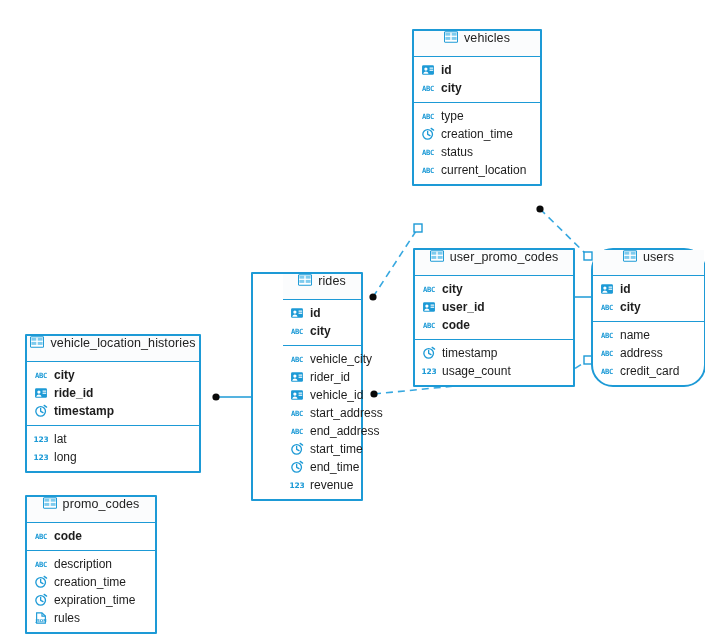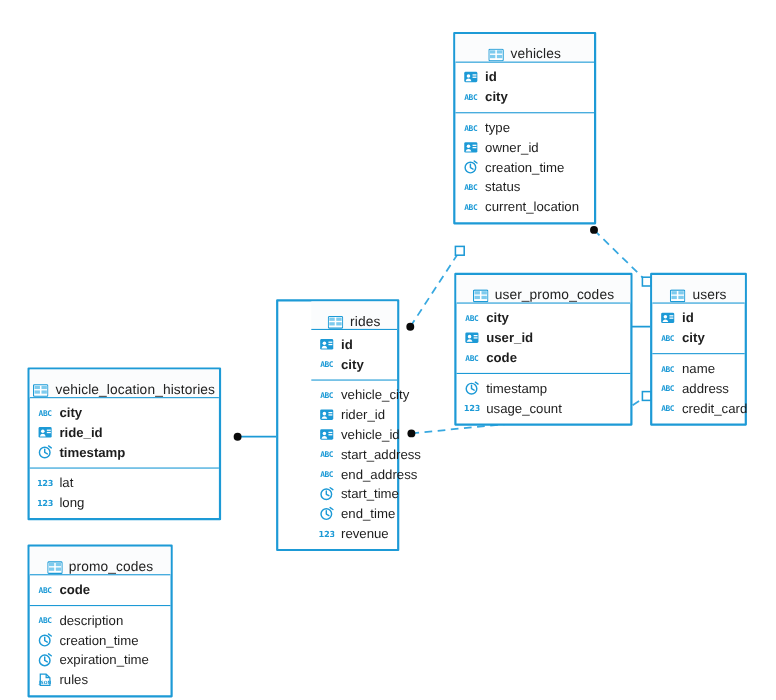--- a/index.html
+++ b/index.html
@@ -32,21 +32,21 @@
     box-sizing: border-box;
     border: 2px solid #1d9ad6;
     background: #ffffff;
     border-radius: 1px;
     z-index: 5;
   }
   .entity-header {
     box-sizing: border-box;
     height: 26px;
     display: flex;
-    align-items: flex-end;
+    align-items: flex-start;
     justify-content: center;
     gap: 6px;
     background: #fbfcfd;
     border-bottom: 1px solid #1d9ad6;
     padding: 0 8px;
   }
   .entity-title {
     font-size: 12.5px;
     color: #222222;
     white-space: nowrap;
@@ -170,30 +170,20 @@
       </div>
       <div class="field-group">
         <div class="field">
           <svg viewBox="0 0 16 16" class="ficon">
             <text x="8" y="11.2" text-anchor="middle" fill="#1d9ad6" font-size="8.2" font-weight="bold" font-family="&quot;DejaVu Sans Mono&quot;, monospace" letter-spacing="-0.4">ABC</text>
           </svg>
           <span class="field-name">type</span>
         </div>
         <div class="field">
           <svg viewBox="0 0 16 16" class="ficon">
-            <rect x="1.2" y="2.6" width="13.6" height="10.8" rx="1.4" fill="#1d9ad6"></rect>
-            <circle cx="5.6" cy="6.9" r="1.85" fill="#ffffff"></circle>
-            <path d="M2.6 12.3c0.5-1.9 1.6-2.7 3-2.7s2.5 0.8 3 2.7z" fill="#ffffff"></path>
-            <rect x="9.8" y="5.2" width="4.1" height="1.3" fill="#ffffff"></rect>
-            <rect x="9.8" y="7.6" width="4.1" height="1.3" fill="#ffffff"></rect>
-          </svg>
-          <span class="field-name">owner_id</span>
-        </div>
-        <div class="field">
-          <svg viewBox="0 0 16 16" class="ficon">
             <circle cx="7.6" cy="8.4" r="5.5" fill="none" stroke="#1d9ad6" stroke-width="1.5"></circle>
             <path d="M7.6 4.9 L7.6 8.4 L10.3 9.9" fill="none" stroke="#1d9ad6" stroke-width="1.5" stroke-linecap="round" stroke-linejoin="round"></path>
             <path d="M11.6 1.6 L14.4 3.6" fill="none" stroke="#1d9ad6" stroke-width="1.5" stroke-linecap="round"></path>
           </svg>
           <span class="field-name">creation_time</span>
         </div>
         <div class="field">
           <svg viewBox="0 0 16 16" class="ficon">
             <text x="8" y="11.2" text-anchor="middle" fill="#1d9ad6" font-size="8.2" font-weight="bold" font-family="&quot;DejaVu Sans Mono&quot;, monospace" letter-spacing="-0.4">ABC</text>
           </svg>
@@ -252,21 +242,21 @@
           <span class="field-name">timestamp</span>
         </div>
         <div class="field">
           <svg viewBox="0 0 16 16" class="ficon">
             <text x="8" y="11.4" text-anchor="middle" fill="#1d9ad6" font-size="8.6" font-weight="bold" font-family="&quot;DejaVu Sans&quot;, sans-serif" letter-spacing="-0.3">123</text>
           </svg>
           <span class="field-name">usage_count</span>
         </div>
       </div>
     </div>
-    <div class="entity" style="left: 591px; top: 248px; width: 88px;">
+    <div class="entity" style="left: 591px; top: 248px; width: 115px; border-radius: 22px;">
       <div class="entity-header">
         <svg viewBox="0 0 16 13" class="hicon">
           <rect x="0.5" y="0.5" width="15" height="12" rx="1" fill="#ffffff" stroke="#1d9ad6" stroke-width="1.2"></rect>
           <rect x="1.6" y="1.6" width="5.6" height="3.4" fill="#7ecbee"></rect>
           <rect x="8.8" y="1.6" width="5.6" height="3.4" fill="#7ecbee"></rect>
           <rect x="1.6" y="6.4" width="5.6" height="3.4" fill="#7ecbee"></rect>
           <rect x="8.8" y="6.4" width="5.6" height="3.4" fill="#7ecbee"></rect>
         </svg>
         <span class="entity-title">users</span>
       </div>

